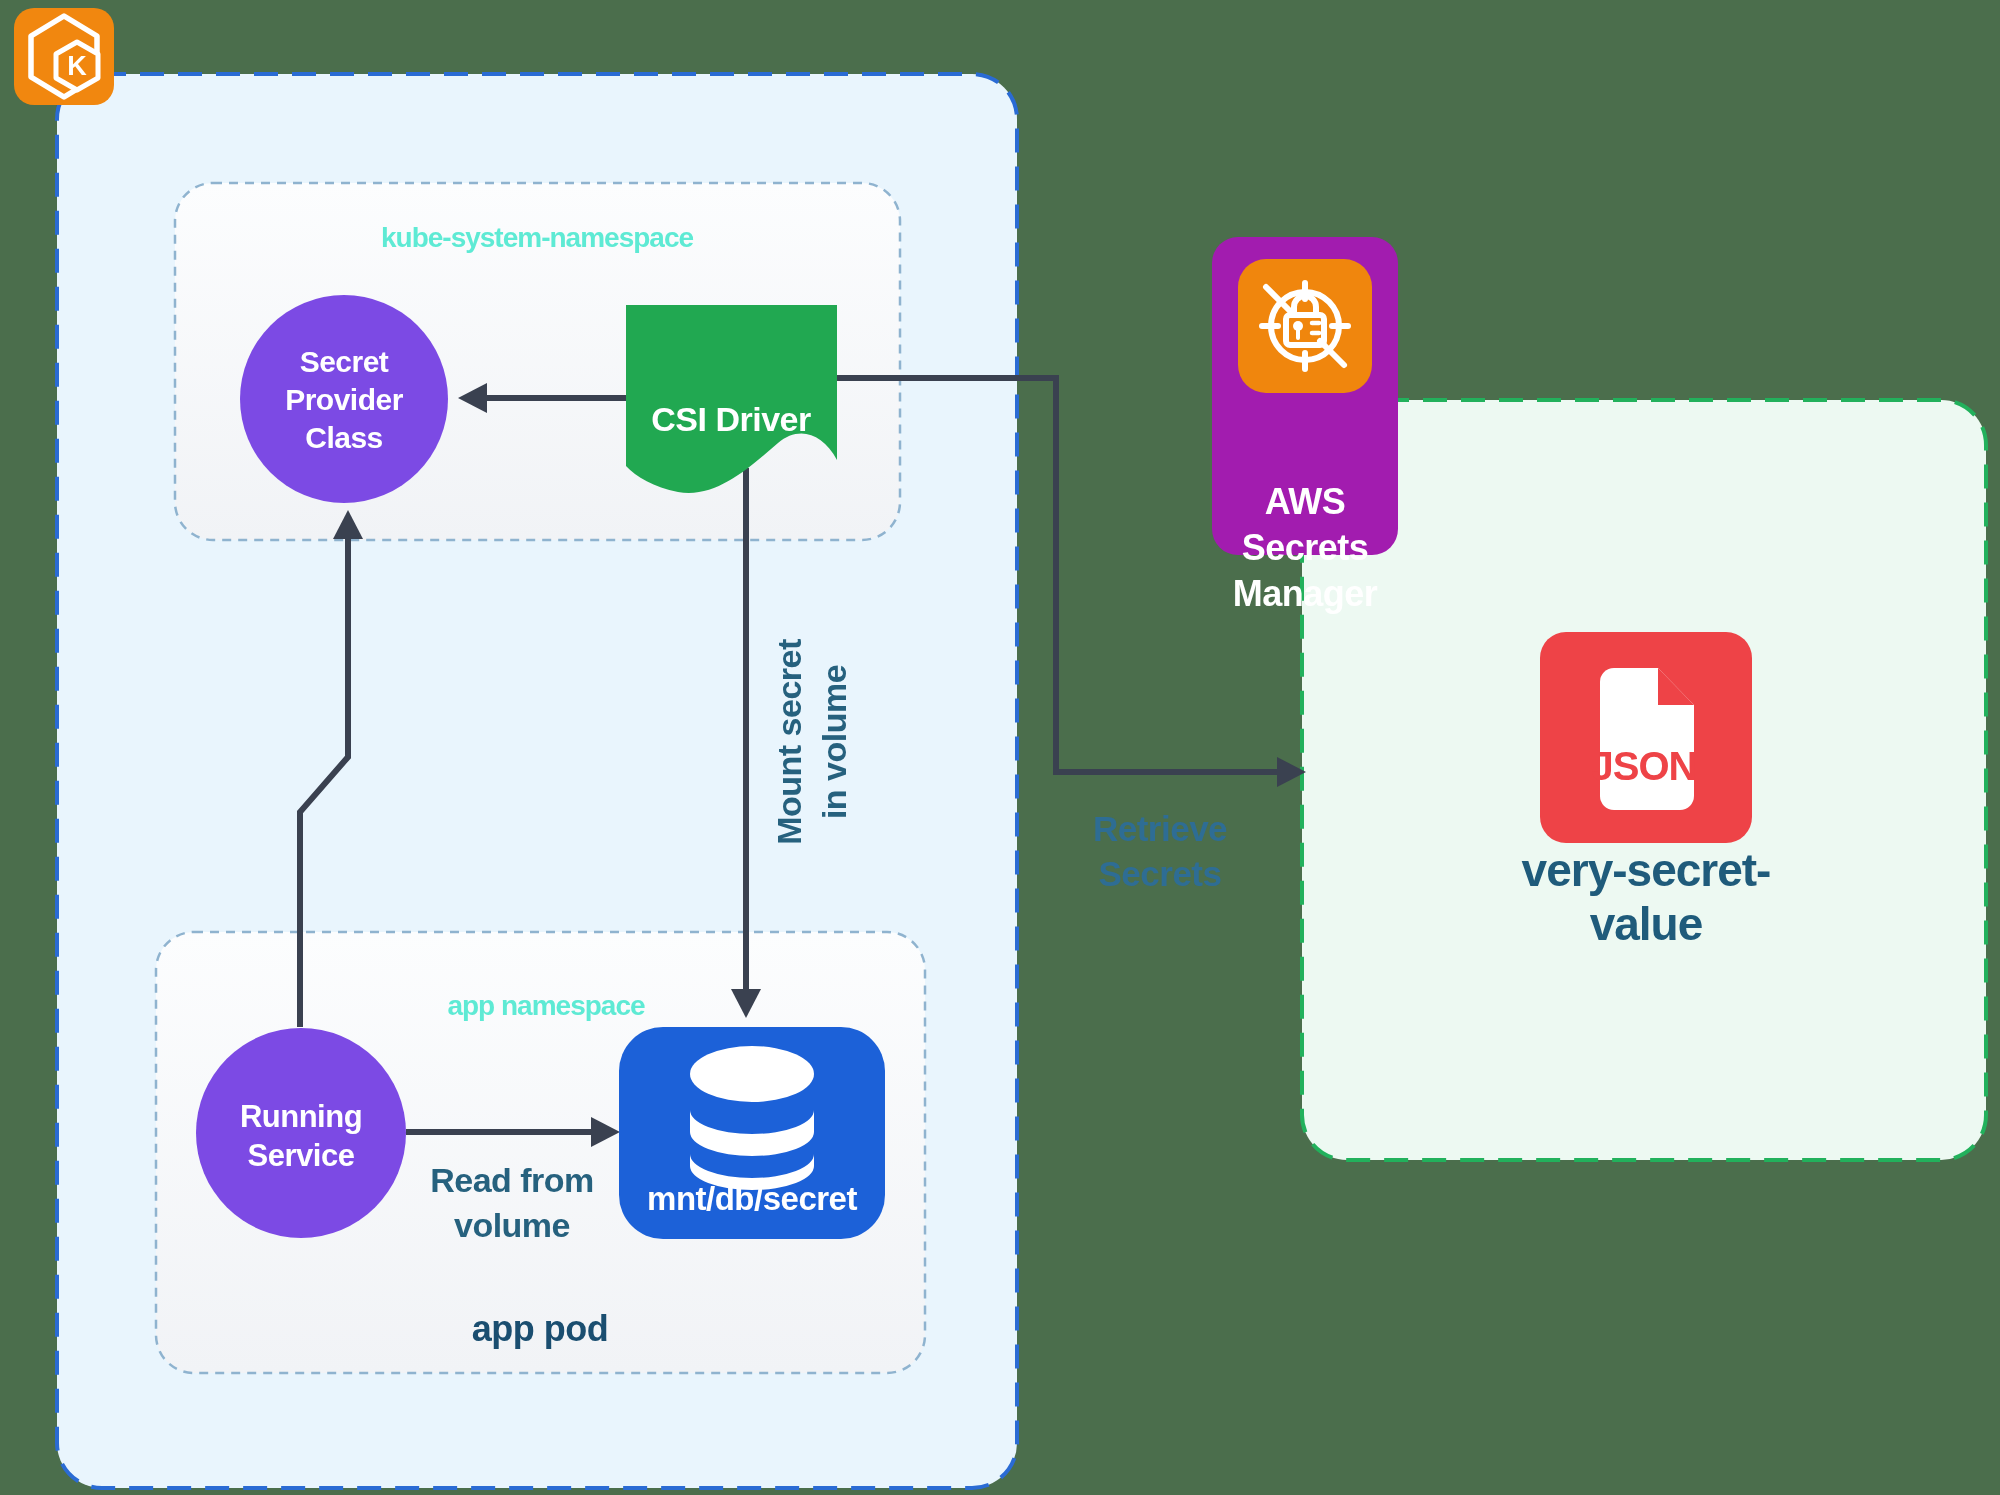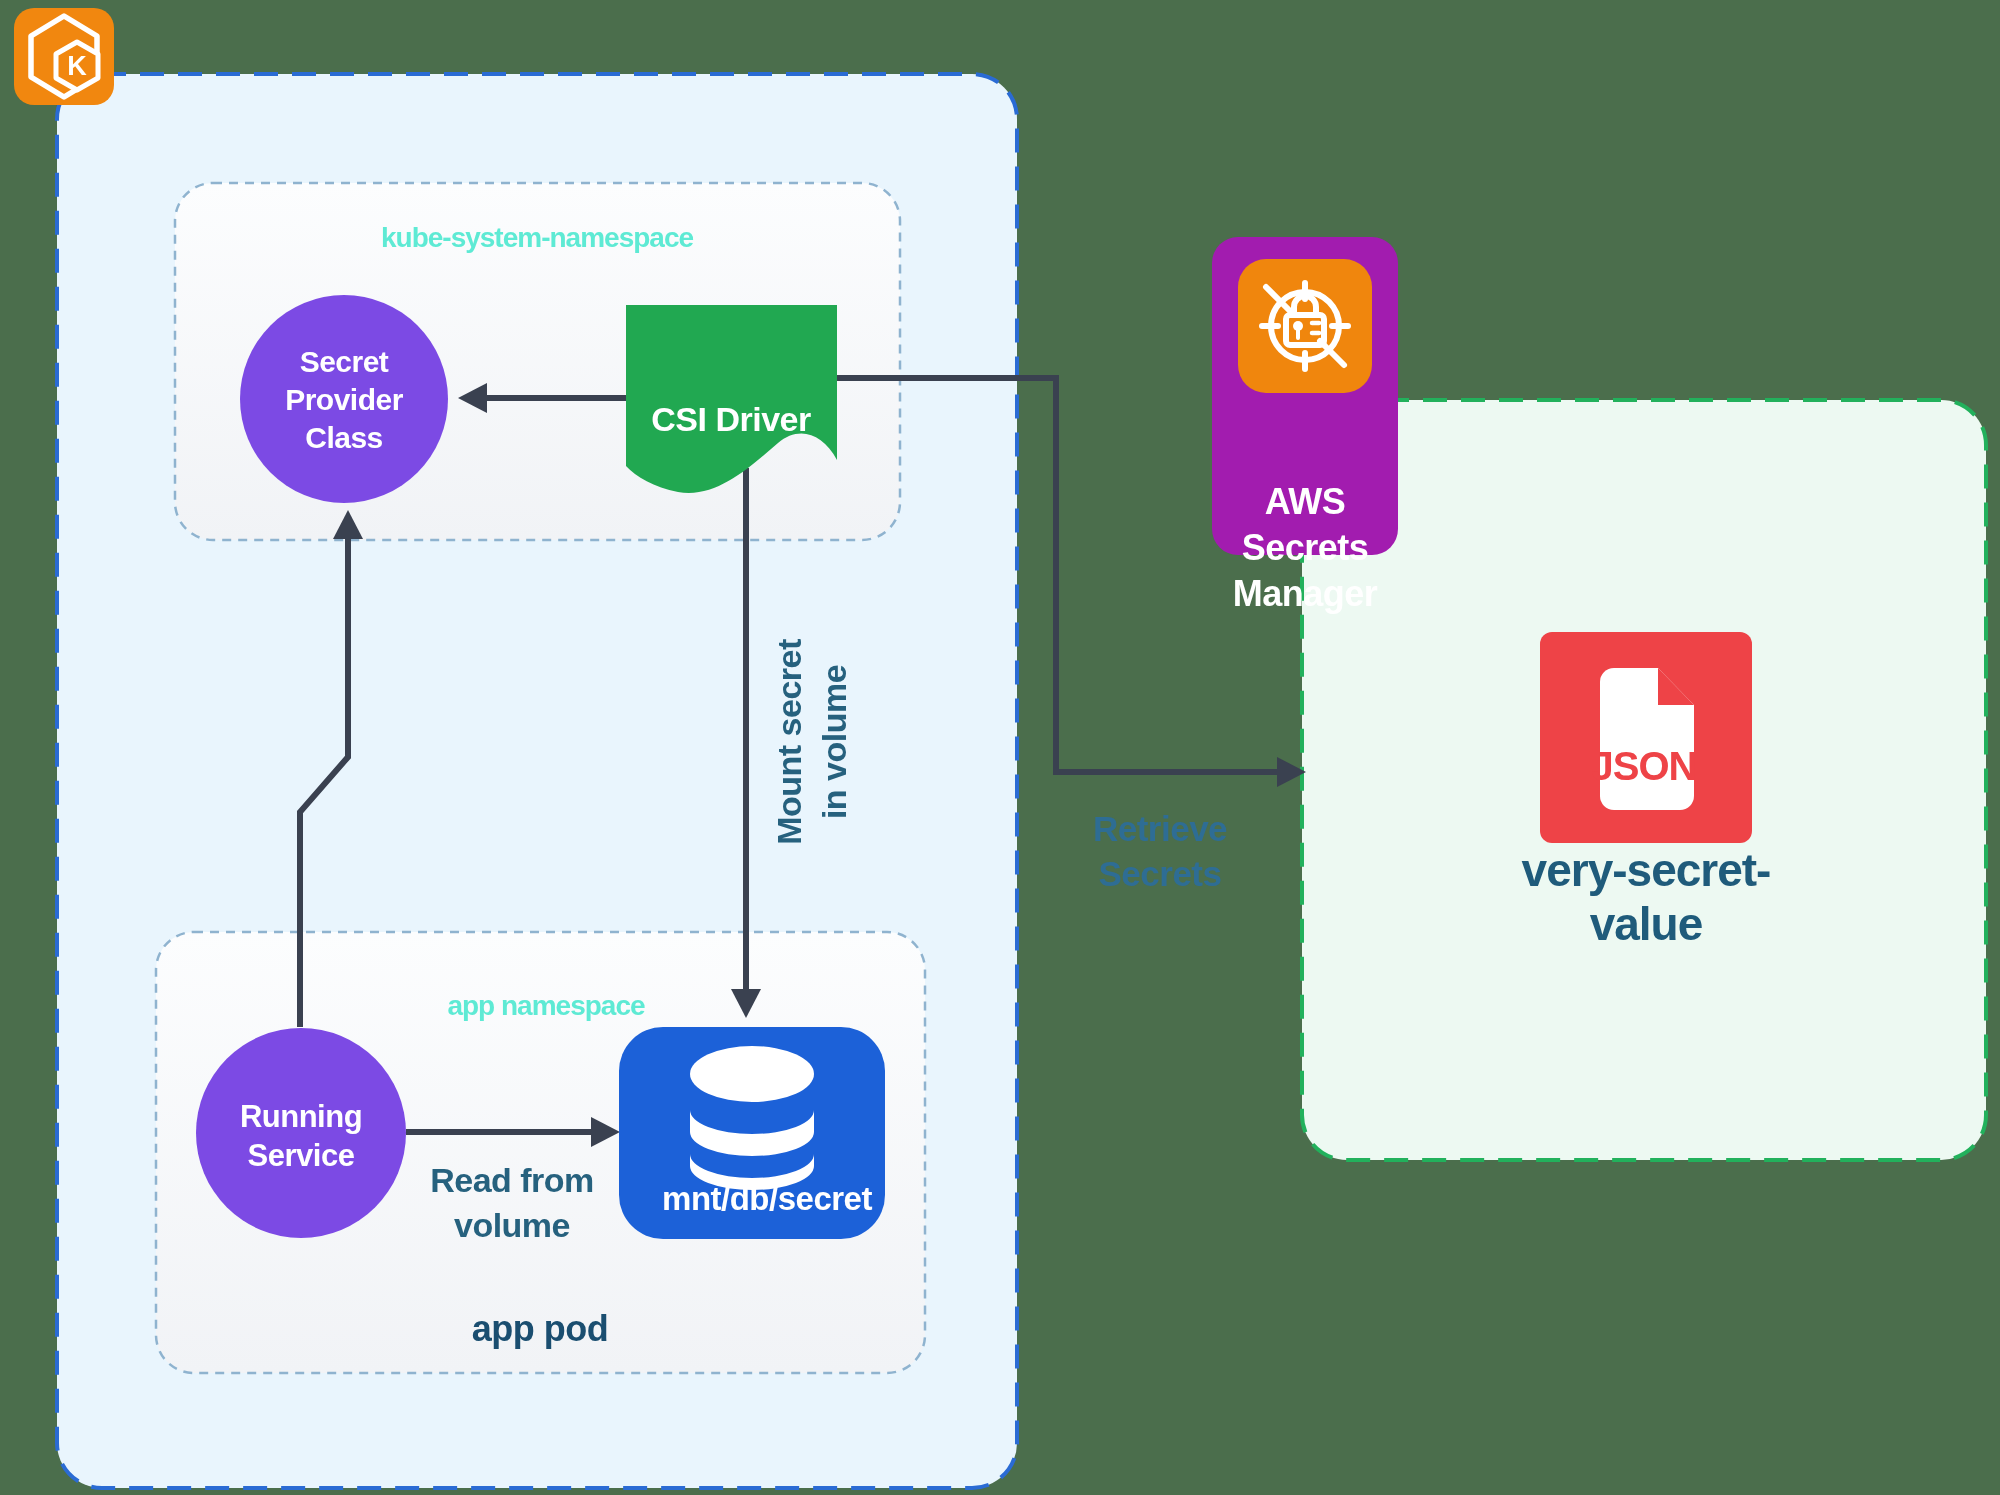--- a/index.html
+++ b/index.html
@@ -18,21 +18,21 @@
     text-align:center;
     white-space:pre-line;
     letter-spacing:-0.5px;
   }
   .lbl.rot { transform:translate(-50%,-50%) rotate(-90deg); }
   .ns-title   { font-size:28px; color:#5eead4; letter-spacing:-1px; }
   .node-text  { color:#ffffff; }
   .spc-text   { font-size:30px; line-height:38px; }
   .csi-text   { font-size:34px; }
   .run-text   { font-size:31px; line-height:39px; }
-  .mnt-text   { font-size:33px; letter-spacing:-0.5px;margin-left:15px; }
+  .mnt-text   { font-size:33px; letter-spacing:-0.5px; }
   .edge-text  { font-size:34px; line-height:45px; color:#26617e; }
   .retr-text  { font-size:35px; line-height:45px; color:#2e6d94; }
   .pod-text   { font-size:36px; color:#1a4e70; }
   .vsv-text   { font-size:46px; color:#1f5b7b; letter-spacing:-1px; }
   .aws-card {
     position:absolute; left:1212px; top:237px; width:186px; height:318px;
     background:#a21caf; border-radius:26px;
   }
   .aws-icon {
     position:absolute; left:26px; top:22px; width:134px; height:134px;
@@ -46,21 +46,21 @@
   .k8s-logo {
     position:absolute; left:14px; top:8px; width:100px; height:97px;
     background:#f1870f; border-radius:20px;
   }
   .k8s-letter {
     position:absolute; left:63px; top:58px; transform:translate(-50%,-50%);
     color:#fff; font-weight:bold; font-size:27px;
   }
   .json-icon {
     position:absolute; left:1540px; top:632px; width:212px; height:211px;
-    background:#ee4347; border-radius:12px;
+    background:#ee4347; border-radius:26px;
   }
   .json-badge {
     position:absolute; left:104px; top:134px; transform:translate(-50%,-50%);
     color:#ee4347; font-weight:bold; font-size:40px; letter-spacing:-1px;
   }
 </style>
 </head>
 <body>
 
 <div class="stage">

